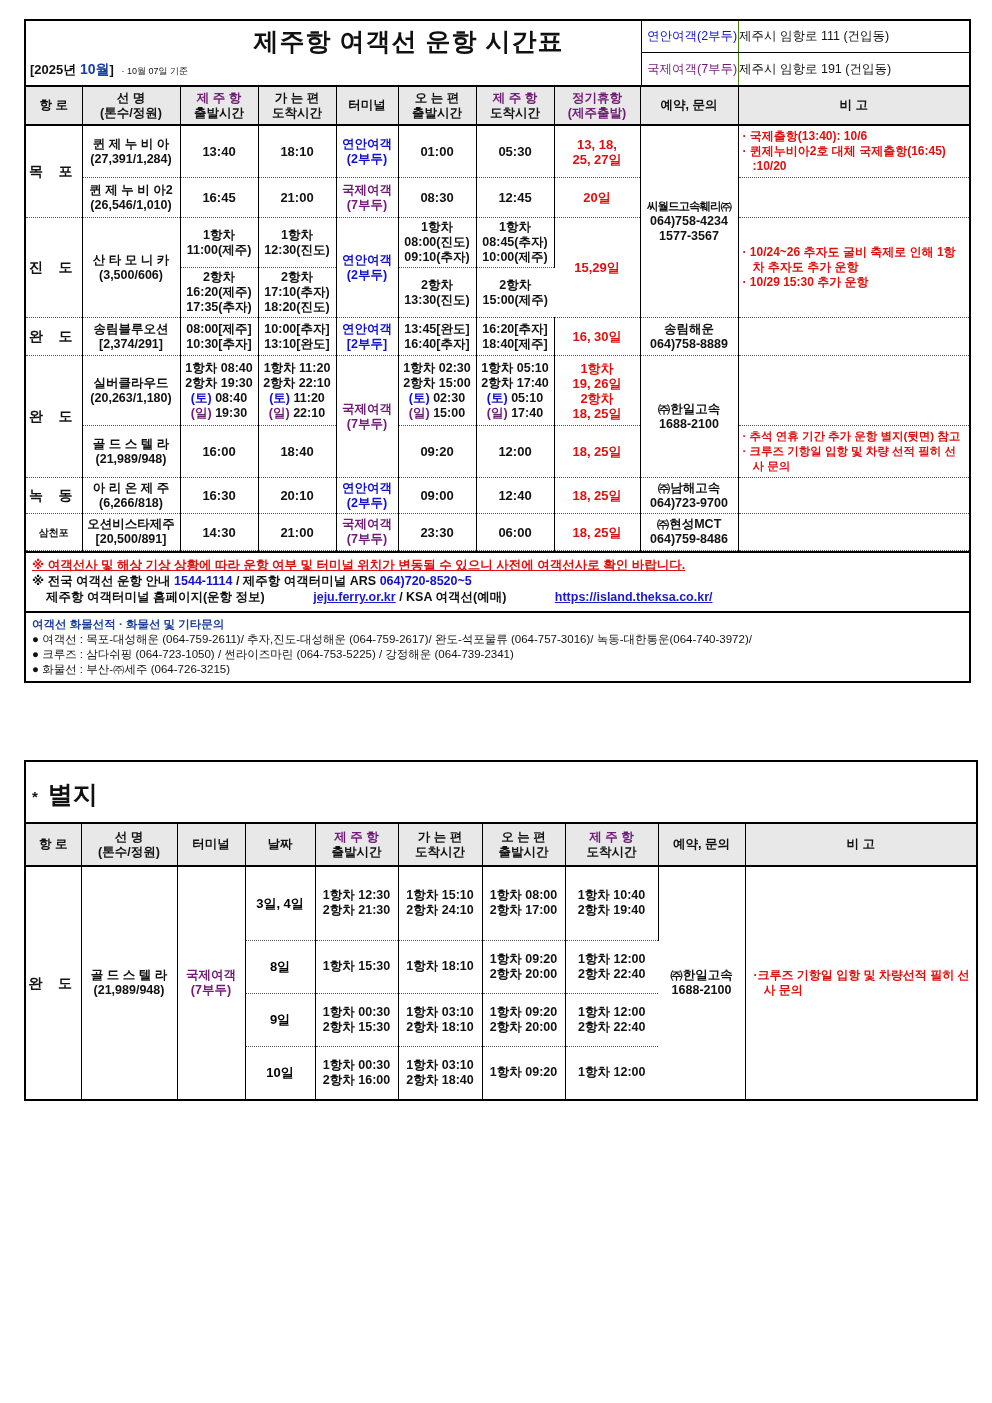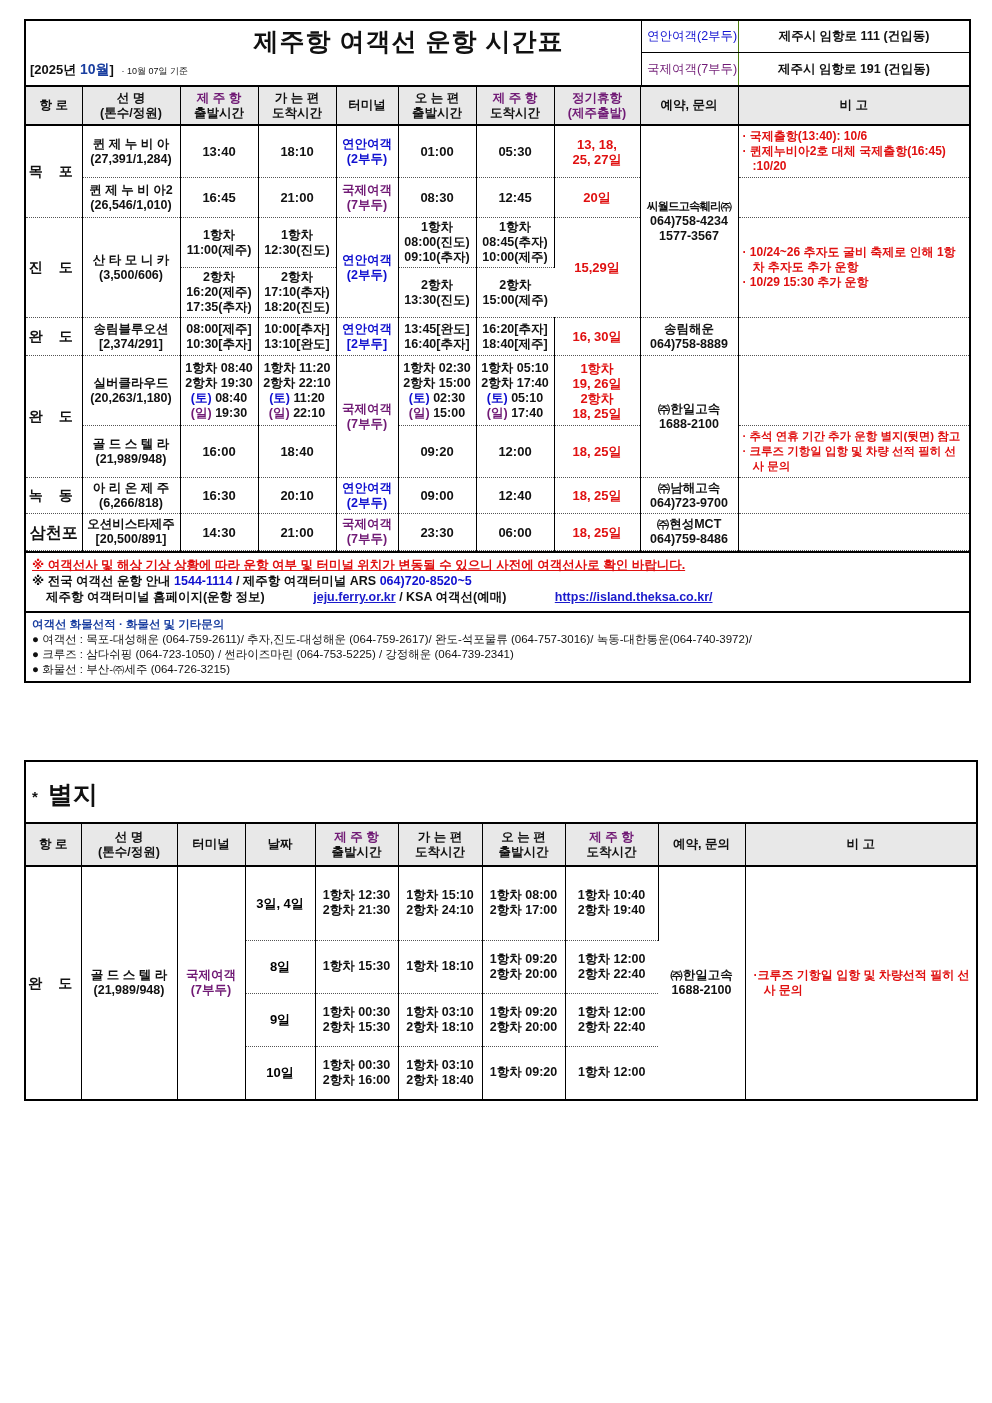--- a/index.html
+++ b/index.html
@@ -25,30 +25,30 @@
   }
   .title-left .period {
     position: absolute; left: 4px; bottom: 6px; font-size: 13px; font-weight: bold;
   }
   .title-left .period .month { color: #1a3fa0; font-size: 14px; }
   .title-left .period .base { font-size: 9px; font-weight: normal; margin-left: 4px; }
   .terminals { flex: 1; border-left: 1px solid #000; }
   .term-row { display: flex; height: 32px; align-items: center; font-size: 12.5px; }
   .term-row:first-child { border-bottom: 1px solid #000; height: 32px; }
   .term-name { width: 97px; padding-left: 5px; border-right: 1px solid #4d7c0f; height: 100%; display: flex; align-items: center; }
-  .term-addr { flex: 1; text-align: center; font-weight: bold; }
+  .term-addr { flex: 1; font-weight: normal; }
 
   table { border-collapse: collapse; width: 100%; table-layout: fixed; }
   td, th { text-align: center; vertical-align: middle; font-size: 12.5px; line-height: 15px; }
   th { background: #e8e8e8; font-weight: bold; height: 38px; border-right: 1px solid #000; border-bottom: 2px solid #000; }
   th:last-child { border-right: none; }
   td { border-right: 1px solid #000; border-bottom: 1px dotted #555; font-weight: bold; }
   td:last-child { border-right: none; }
-  td.route { font-size: 14px; letter-spacing: 6px; }
-  td.route.small { letter-spacing: 0; font-size: 16px; }
+  td.route { font-size: 14px; letter-spacing: 6px; font-family: Liberation Serif, serif; }
+  td.route.small { letter-spacing: 0; font-size: 10px; }
   td.ship { font-weight: bold; }
   td.note { text-align: left; vertical-align: top; padding: 3px 4px; color: #e01010; font-size: 12px; font-weight: bold; }
   td.note .li { display: block; padding-left: 10px; text-indent: -10px; }
   td.rest { color: #e01010; font-size: 13px; }
   td.time { font-size: 13px; }
 
   .footer1 { border-top: 2px solid #000; padding: 4px 6px 6px; font-size: 12.5px; font-weight: bold; line-height: 16px; }
   .footer1 .warn { color: #e01010; text-decoration: underline; }
   .footer2 { border-top: 2px solid #000; padding: 4px 6px 4px; font-size: 11.5px; line-height: 15px; }
   .footer2 .h { color: #1a3fa0; font-weight: bold; }

